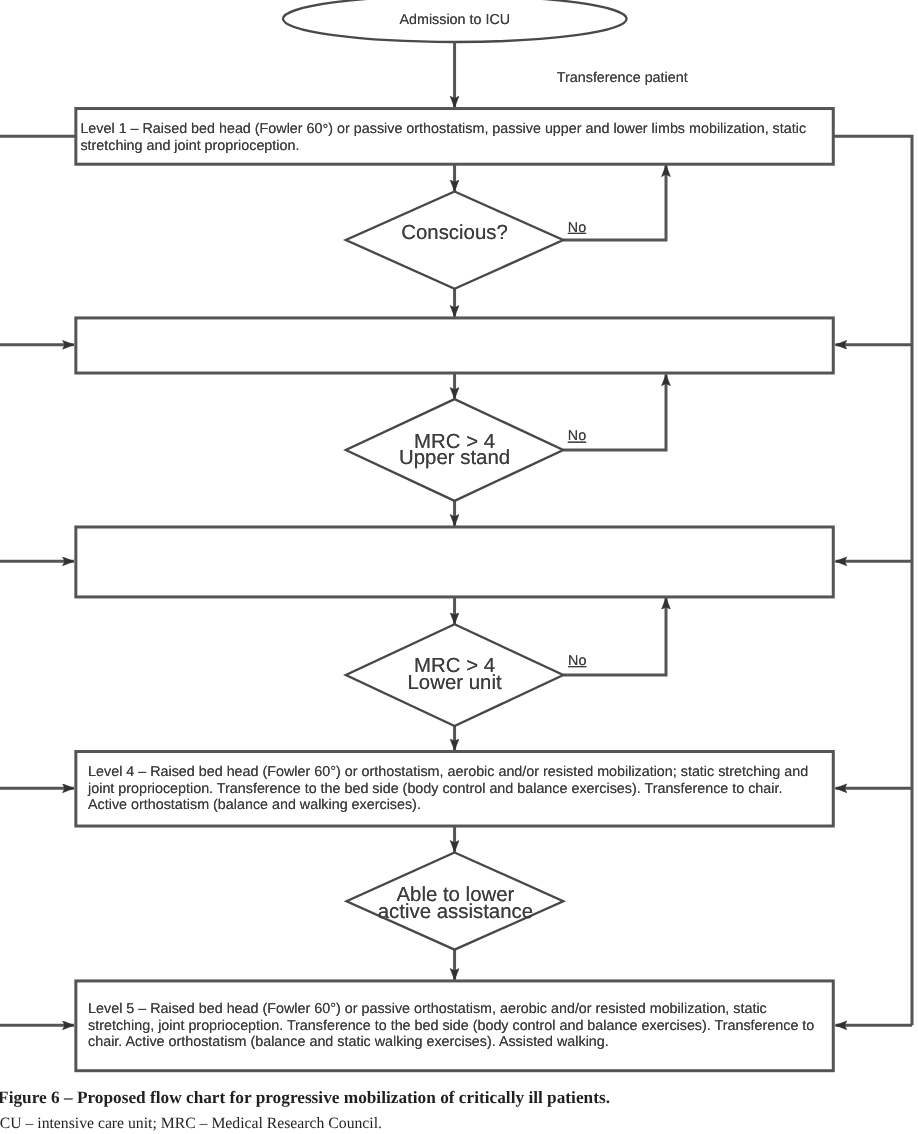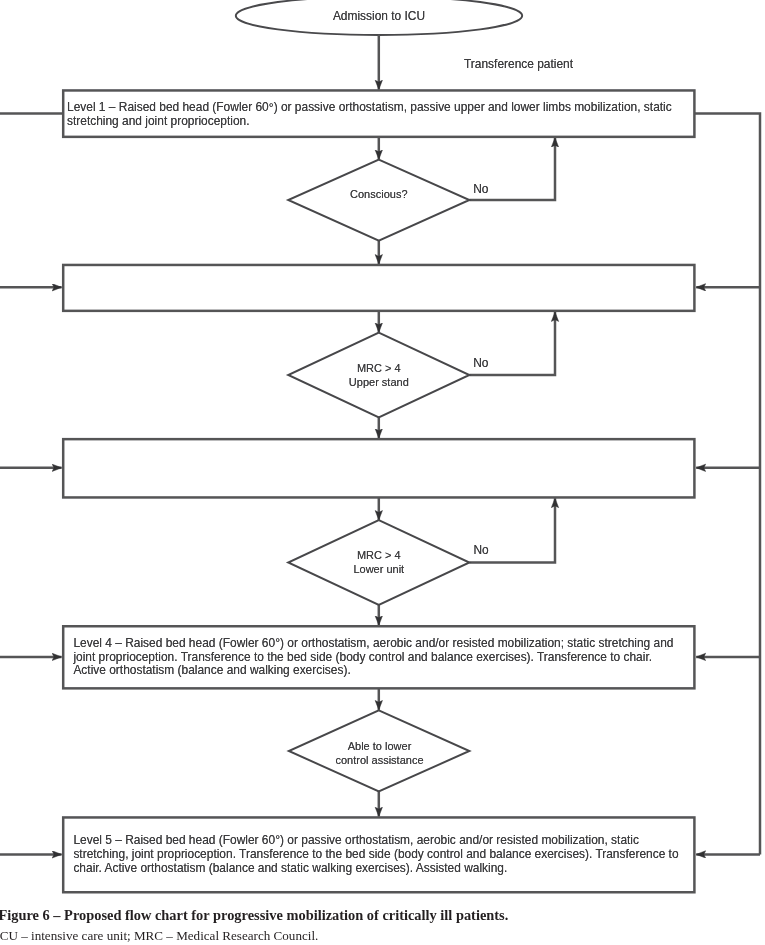--- a/index.html
+++ b/index.html
@@ -9,25 +9,25 @@
        -webkit-font-smoothing:antialiased;}
   #root{position:relative;width:765px;height:945px;background:#fff;
         transform:translateZ(0);}
   #wires{position:absolute;left:0;top:0;width:765px;height:945px;}
   .boxtext{position:absolute;box-sizing:border-box;
            font-size:11.95px;line-height:13.8px;color:#3c3c3e;
            letter-spacing:0;transform:translateZ(0);white-space:pre-wrap;
            text-shadow:0 0 0.45px rgba(60,60,62,0.85);}
   .deco{position:absolute;font-size:11.95px;line-height:13.1px;color:#3c3c3e;
         transform:translateZ(0);text-shadow:0 0 0.45px rgba(60,60,62,0.85);}
-  .dlabel{position:absolute;text-align:center;font-size:11px;
+  .dlabel{position:absolute;text-align:center;font-size:17px;
           line-height:14.1px;color:#3c3c3e;transform:translateZ(0);
           text-shadow:0 0 0.45px rgba(60,60,62,0.85);}
   .nolabel{position:absolute;font-size:11.95px;color:#3c3c3e;transform:translateZ(0);
-           text-shadow:0 0 0.45px rgba(60,60,62,0.85);}
+           text-shadow:0 0 0.45px rgba(60,60,62,0.85);text-decoration:underline;}
   .caption{position:absolute;color:#231f20;font-family:"Liberation Serif",serif;}
   .cap-title{font-weight:bold;font-size:14.4px;line-height:17px;}
   .cap-legend{font-size:13.1px;line-height:16px;}
   sup.deg{font-size:1.02em;vertical-align:baseline;letter-spacing:0;
           position:relative;top:0.03em;}
 </style>
 </head>
 <body>
 
 <div id="root">
@@ -118,18 +118,18 @@
   <div class="nolabel" style="left:473.2px;top:356.4px;">No</div>
 
   <div class="dlabel" style="left:303.8px;top:548.1px;width:150px;">
       <div>MRC &gt; 4</div>
       <div>Lower unit</div>
     </div>
   <div class="nolabel" style="left:473.4px;top:543.0px;">No</div>
 
   <div class="dlabel" style="left:304.5px;top:739.0px;width:150px;">
       <div>Able to lower</div>
-      <div>control assistance</div>
+      <div>active assistance</div>
     </div>
 
   <div class="caption cap-title" style="left:-1.6px;top:906.6px;">Figure 6 – Proposed flow chart for progressive mobilization of critically ill patients.</div>
   <div class="caption cap-legend" style="left:-4.6px;top:927.6px;">ICU – intensive care unit; MRC – Medical Research Council.</div>
 </div>
 
 </body></html>

